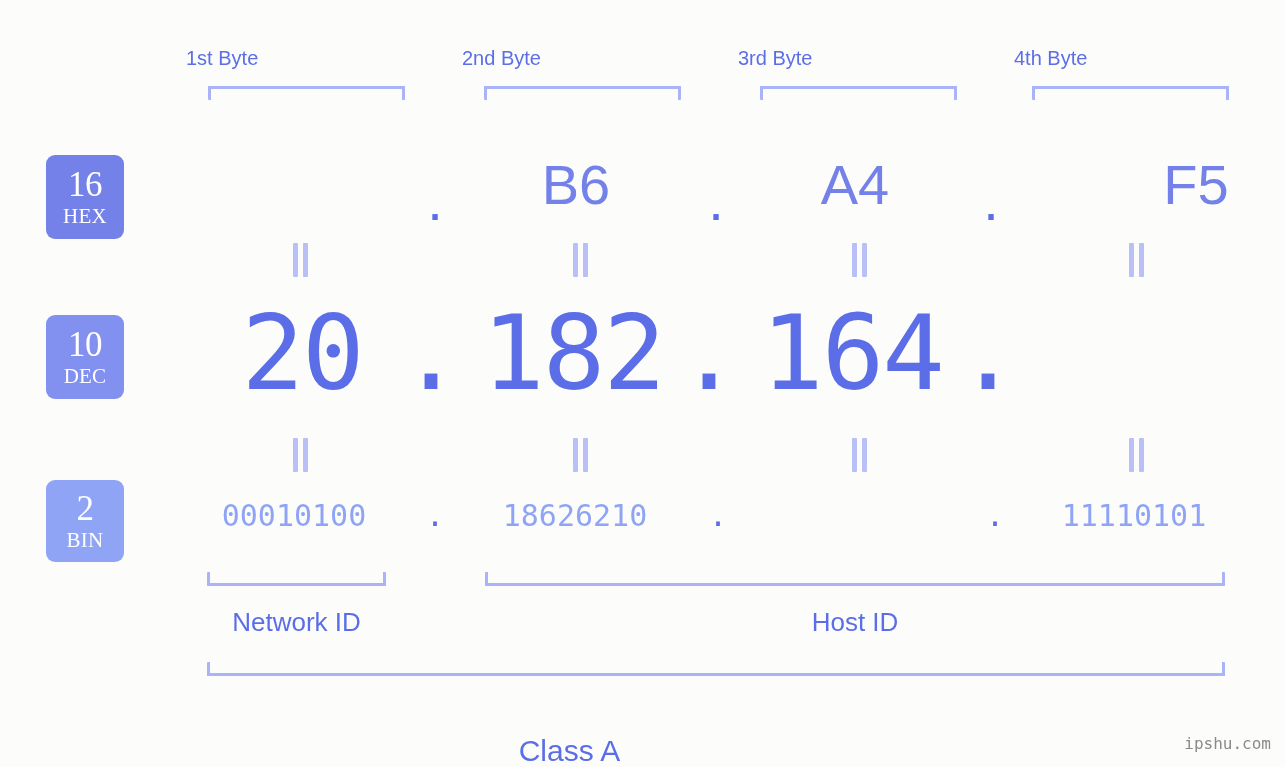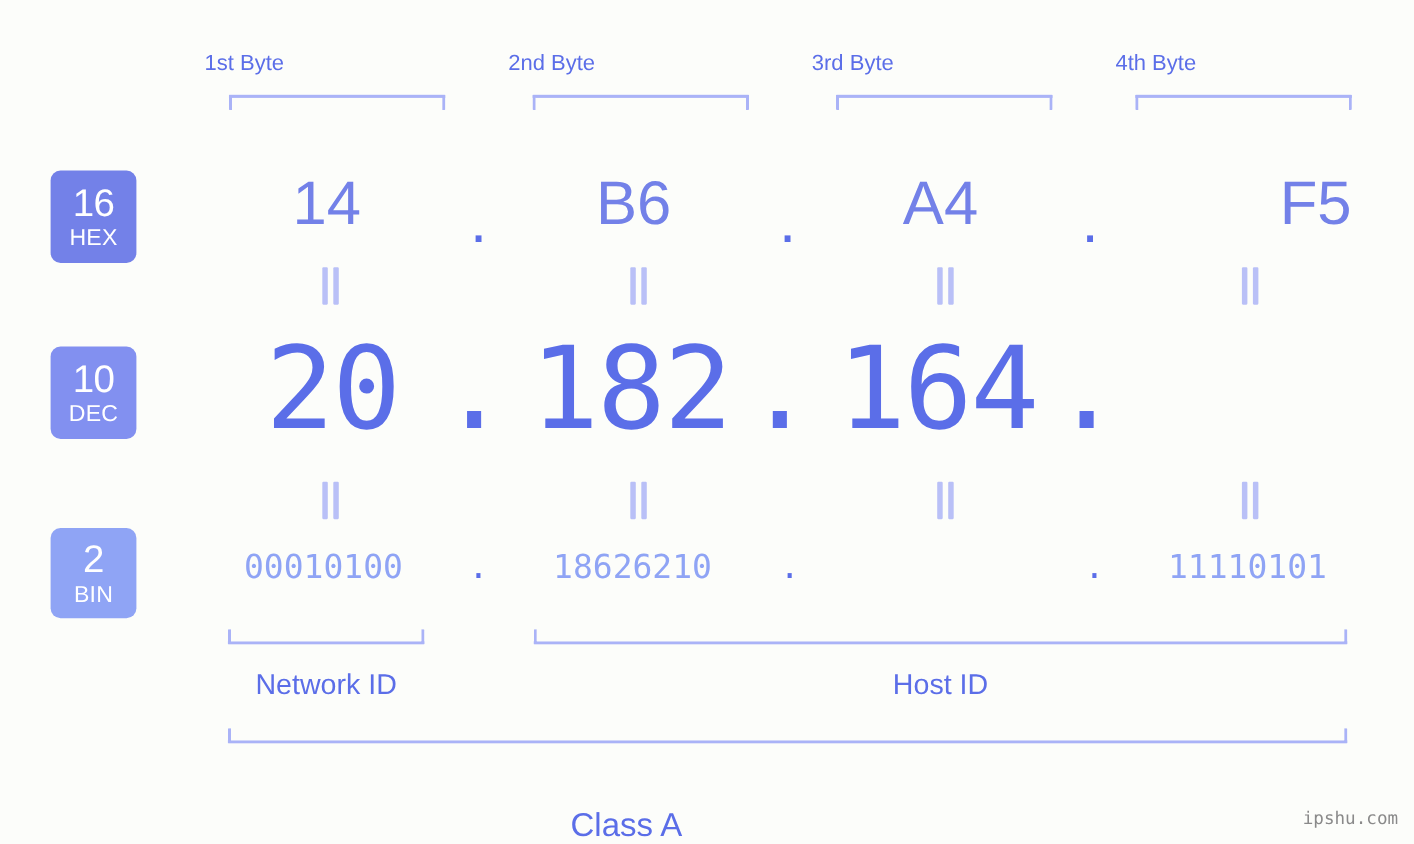--- a/index.html
+++ b/index.html
@@ -62,20 +62,21 @@
     width: 78px;
     border-radius: 9px;
     color: #ffffff;
     text-align: center;
     display: flex;
     flex-direction: column;
     justify-content: center;
     align-items: center;
     box-sizing: border-box;
     line-height: 1;
+    font-family: Liberation Serif, serif;
   }
   .badge .num {
     font-size: 35px;
     font-weight: 400;
     letter-spacing: -0.5px;
   }
   .badge .nm {
     font-size: 21px;
     font-weight: 400;
     margin-top: 4px;
@@ -226,21 +227,20 @@
   </div>
   <div class="badge badge-dec">
     <div class="num">10</div>
     <div class="nm">DEC</div>
   </div>
   <div class="badge badge-bin">
     <div class="num">2</div>
     <div class="nm">BIN</div>
   </div>
 
-  <div class="hex-val" style="left:177px">14</div>
   <div class="hex-dot" style="left:415px">.</div>
   <div class="hex-val" style="left:456px">B6</div>
   <div class="hex-dot" style="left:696px">.</div>
   <div class="hex-val" style="left:735px">A4</div>
   <div class="hex-dot" style="left:971px">.</div>
   <div class="hex-val" style="left:1076px">F5</div>
 
   <div class="eqsep" style="left:287px; top:243px">
     <span class="a"></span>
       <span class="b"></span>

